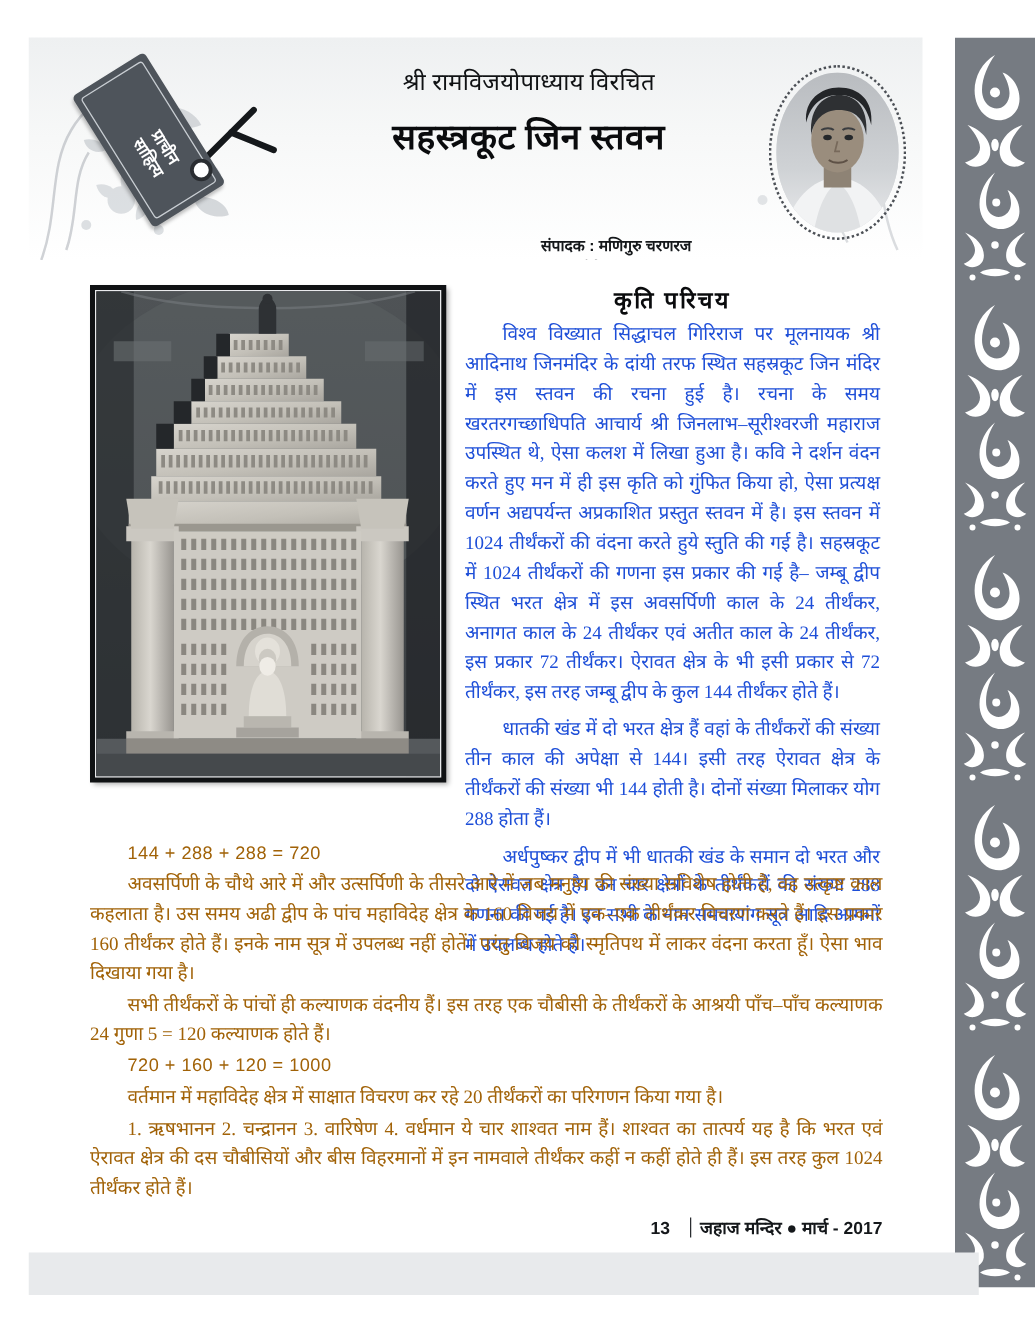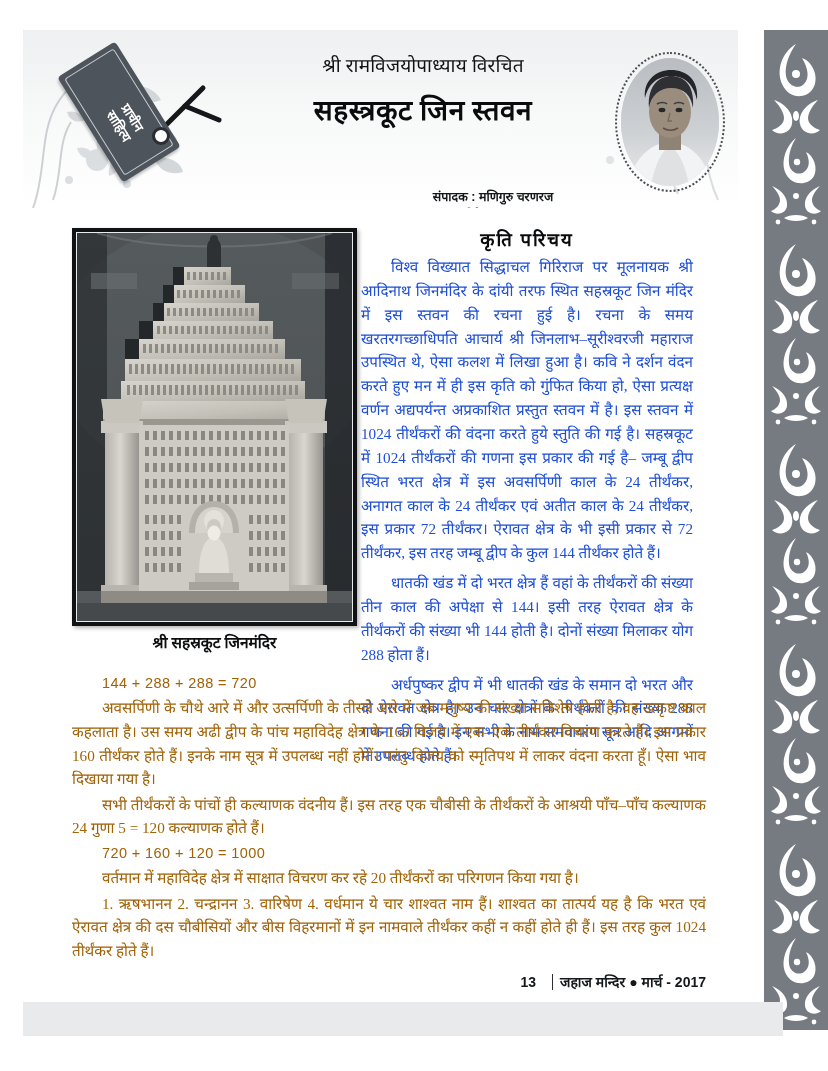--- a/index.html
+++ b/index.html
@@ -229,21 +229,21 @@
     font-size: 15.5px;
     font-weight: bold;
     line-height: 1.42;
     color: #0c0e10;
     font-family: "Liberation Serif", serif;
   }
 
   
   .col-right {
     position: absolute;
-    left: 361px;
+    left: 372px;
     top: 226px;
     width: 332px;
   }
   .section-head {
     text-align: center;
     font-size: 18.5px;
     font-weight: bold;
     letter-spacing: 2px;
     color: #0a0b0d;
     margin: 0 0 4px 0;
@@ -882,21 +882,20 @@
         <rect x="112" y="349" width="50" height="8" fill="#a6a39d"></rect>
 
         <rect x="0" y="358" width="275" height="30" fill="#55595c"></rect>
         <rect x="24" y="358" width="226" height="12" fill="#8e8b85"></rect>
         <rect x="0" y="370" width="275" height="18" fill="#45494c"></rect>
       </svg>
     </div>
   </div>
 
   <div class="photo-caption">
-    <div>श्री सहस्रकूट जिनमंदिर</div>
   </div>
 
   <div class="col-right">
     <div class="section-head">कृति  परिचय</div>
     <p>विश्व विख्यात सिद्धाचल गिरिराज पर मूलनायक श्री आदिनाथ जिनमंदिर के दांयी तरफ स्थित सहस्रकूट जिन मंदिर में इस स्तवन की रचना हुई है। रचना के समय खरतरगच्छाधिपति आचार्य श्री जिनलाभ–सूरीश्वरजी महाराज उपस्थित थे, ऐसा कलश में लिखा हुआ है। कवि ने दर्शन वंदन करते हुए मन में ही इस कृति को गुंफित किया हो, ऐसा प्रत्यक्ष वर्णन अद्यपर्यन्त अप्रकाशित प्रस्तुत स्तवन में है। इस स्तवन में 1024 तीर्थंकरों की वंदना करते हुये स्तुति की गई है। सहस्रकूट में 1024 तीर्थंकरों की गणना इस प्रकार की गई है– जम्बू द्वीप स्थित भरत क्षेत्र में इस अवसर्पिणी काल के 24 तीर्थंकर, अनागत काल के 24 तीर्थंकर एवं अतीत काल के 24 तीर्थंकर, इस प्रकार 72 तीर्थंकर। ऐरावत क्षेत्र के भी इसी प्रकार से 72 तीर्थंकर, इस तरह जम्बू द्वीप के कुल 144 तीर्थंकर होते हैं।</p>
     <p>धातकी खंड में दो भरत क्षेत्र हैं वहां के तीर्थंकरों की संख्या तीन काल की अपेक्षा से 144। इसी तरह ऐरावत क्षेत्र के तीर्थंकरों की संख्या भी 144 होती है। दोनों संख्या मिलाकर योग 288 होता हैं।</p>
     <p>अर्धपुष्कर द्वीप में भी धातकी खंड के समान दो भरत और दो ऐरावत क्षेत्र है। उन चार क्षेत्रों के तीर्थंकरों की संख्या 288 गणना की गई है। इन सभी के नाम समवायांग सूत्र आदि आगमों में उपलब्ध होते हैं।</p>
   </div>
 
   <div class="body-full">

